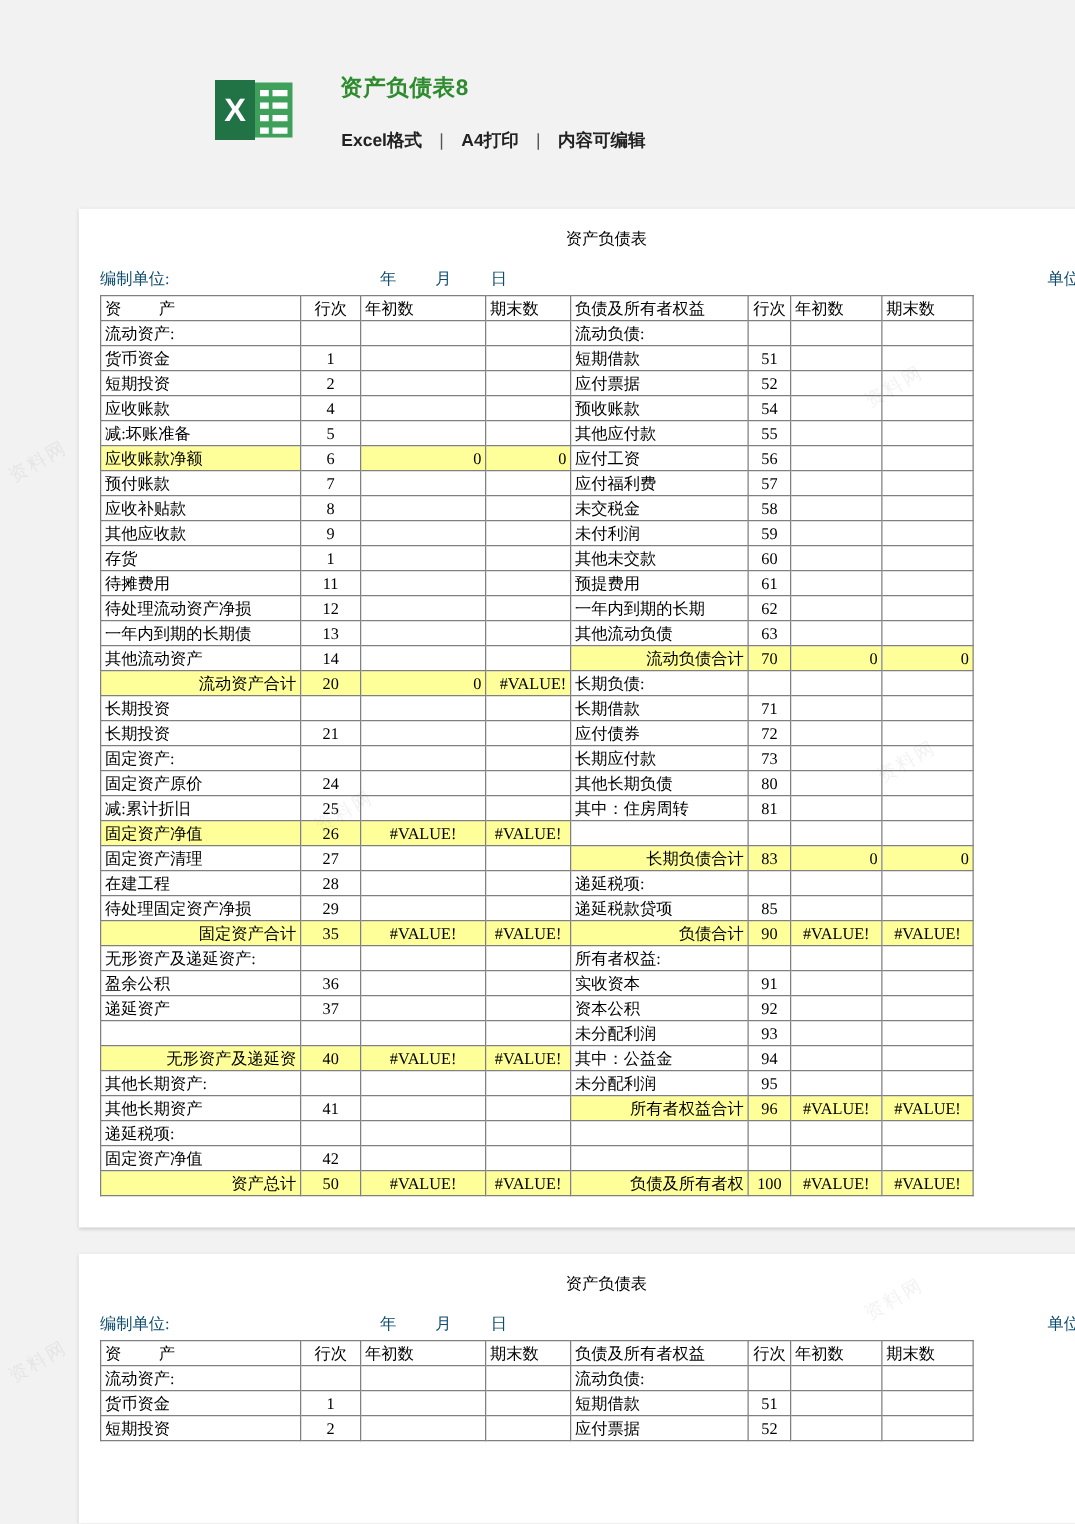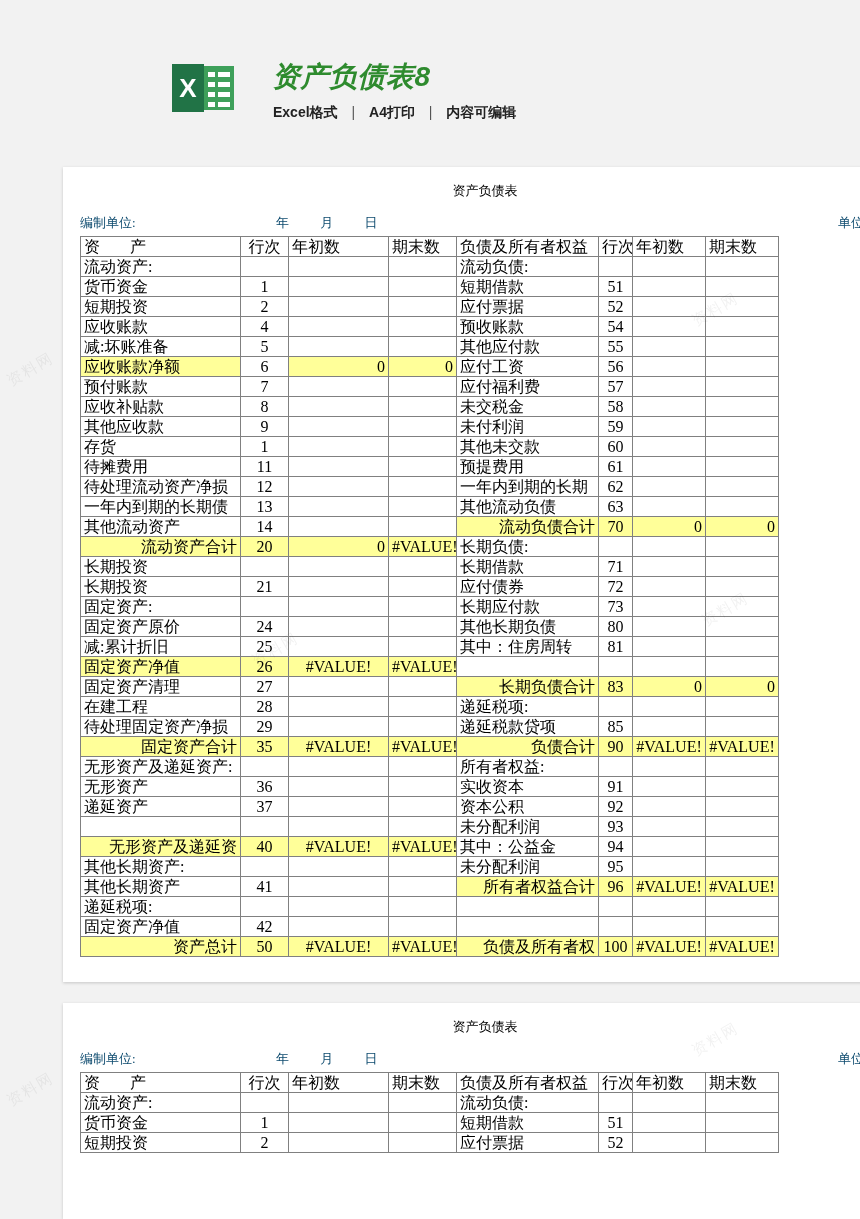--- a/index.html
+++ b/index.html
@@ -63,25 +63,24 @@
     height: 5px;
     background: #ffffff;
   }
   .xls-icon .grid-row i.a { width: 7px; margin-right: 3px; }
   .xls-icon .grid-row i.b { width: 12px; }
 
   .product-title {
     position: absolute;
     left: 272px; top: 58px;
     font-family: "Liberation Sans", "DejaVu Sans", sans-serif;
-    font-size: 28px;
+    font-size: 18px;
     font-weight: bold;
     color: #2e8b2e;
     letter-spacing: 0.5px;
-    font-style: italic;
   }
   .product-meta {
     position: absolute;
     left: 273px; top: 104px;
     font-family: Liberation Sans, sans-serif;
     font-size: 14px;
     font-weight: bold;
     color: #222222;
   }
   .product-meta span.sep {
@@ -109,30 +108,30 @@
     padding-top: 15px;
   }
   .meta-line {
     position: relative;
     height: 22px;
     margin: 14px 17px 0 17px;
     font-size: 13px;
     color: #0c4a6e;
   }
   .meta-line .mu { position: absolute; left: 0; top: 0; }
-  .meta-line .md { position: absolute; left: 196px; top: 0; letter-spacing: 14px; }
+  .meta-line .md { position: absolute; left: 224px; top: 0; letter-spacing: 14px; }
   .meta-line .mr { position: absolute; right: 0; top: 0; margin-left: 12px; }
 
   
   table.bs {
     border-collapse: collapse;
     margin: 0 17px;
     width: 698px;
     table-layout: fixed;
-    font-size: 16px;
+    font-size: 13px;
     color: #000;
   }
   table.bs td {
     border: 1px solid #808080;
     height: 19px;
     padding: 0 3px;
     overflow: hidden;
     white-space: nowrap;
     line-height: 19px;
   }
@@ -489,21 +488,21 @@
           <td>无形资产及递延资产:</td>
           <td class="num"></td>
           <td class="val"></td>
           <td class="val"></td>
           <td>所有者权益:</td>
           <td class="num"></td>
           <td class="val"></td>
           <td class="val"></td>
         </tr>
         <tr>
-          <td class="ind1">无形资产</td>
+          <td class="ind1">盈余公积</td>
           <td class="num">36</td>
           <td class="val"></td>
           <td class="val"></td>
           <td class="ind1">实收资本</td>
           <td class="num">91</td>
           <td class="val"></td>
           <td class="val"></td>
         </tr>
         <tr>
           <td class="ind1">递延资产</td>

